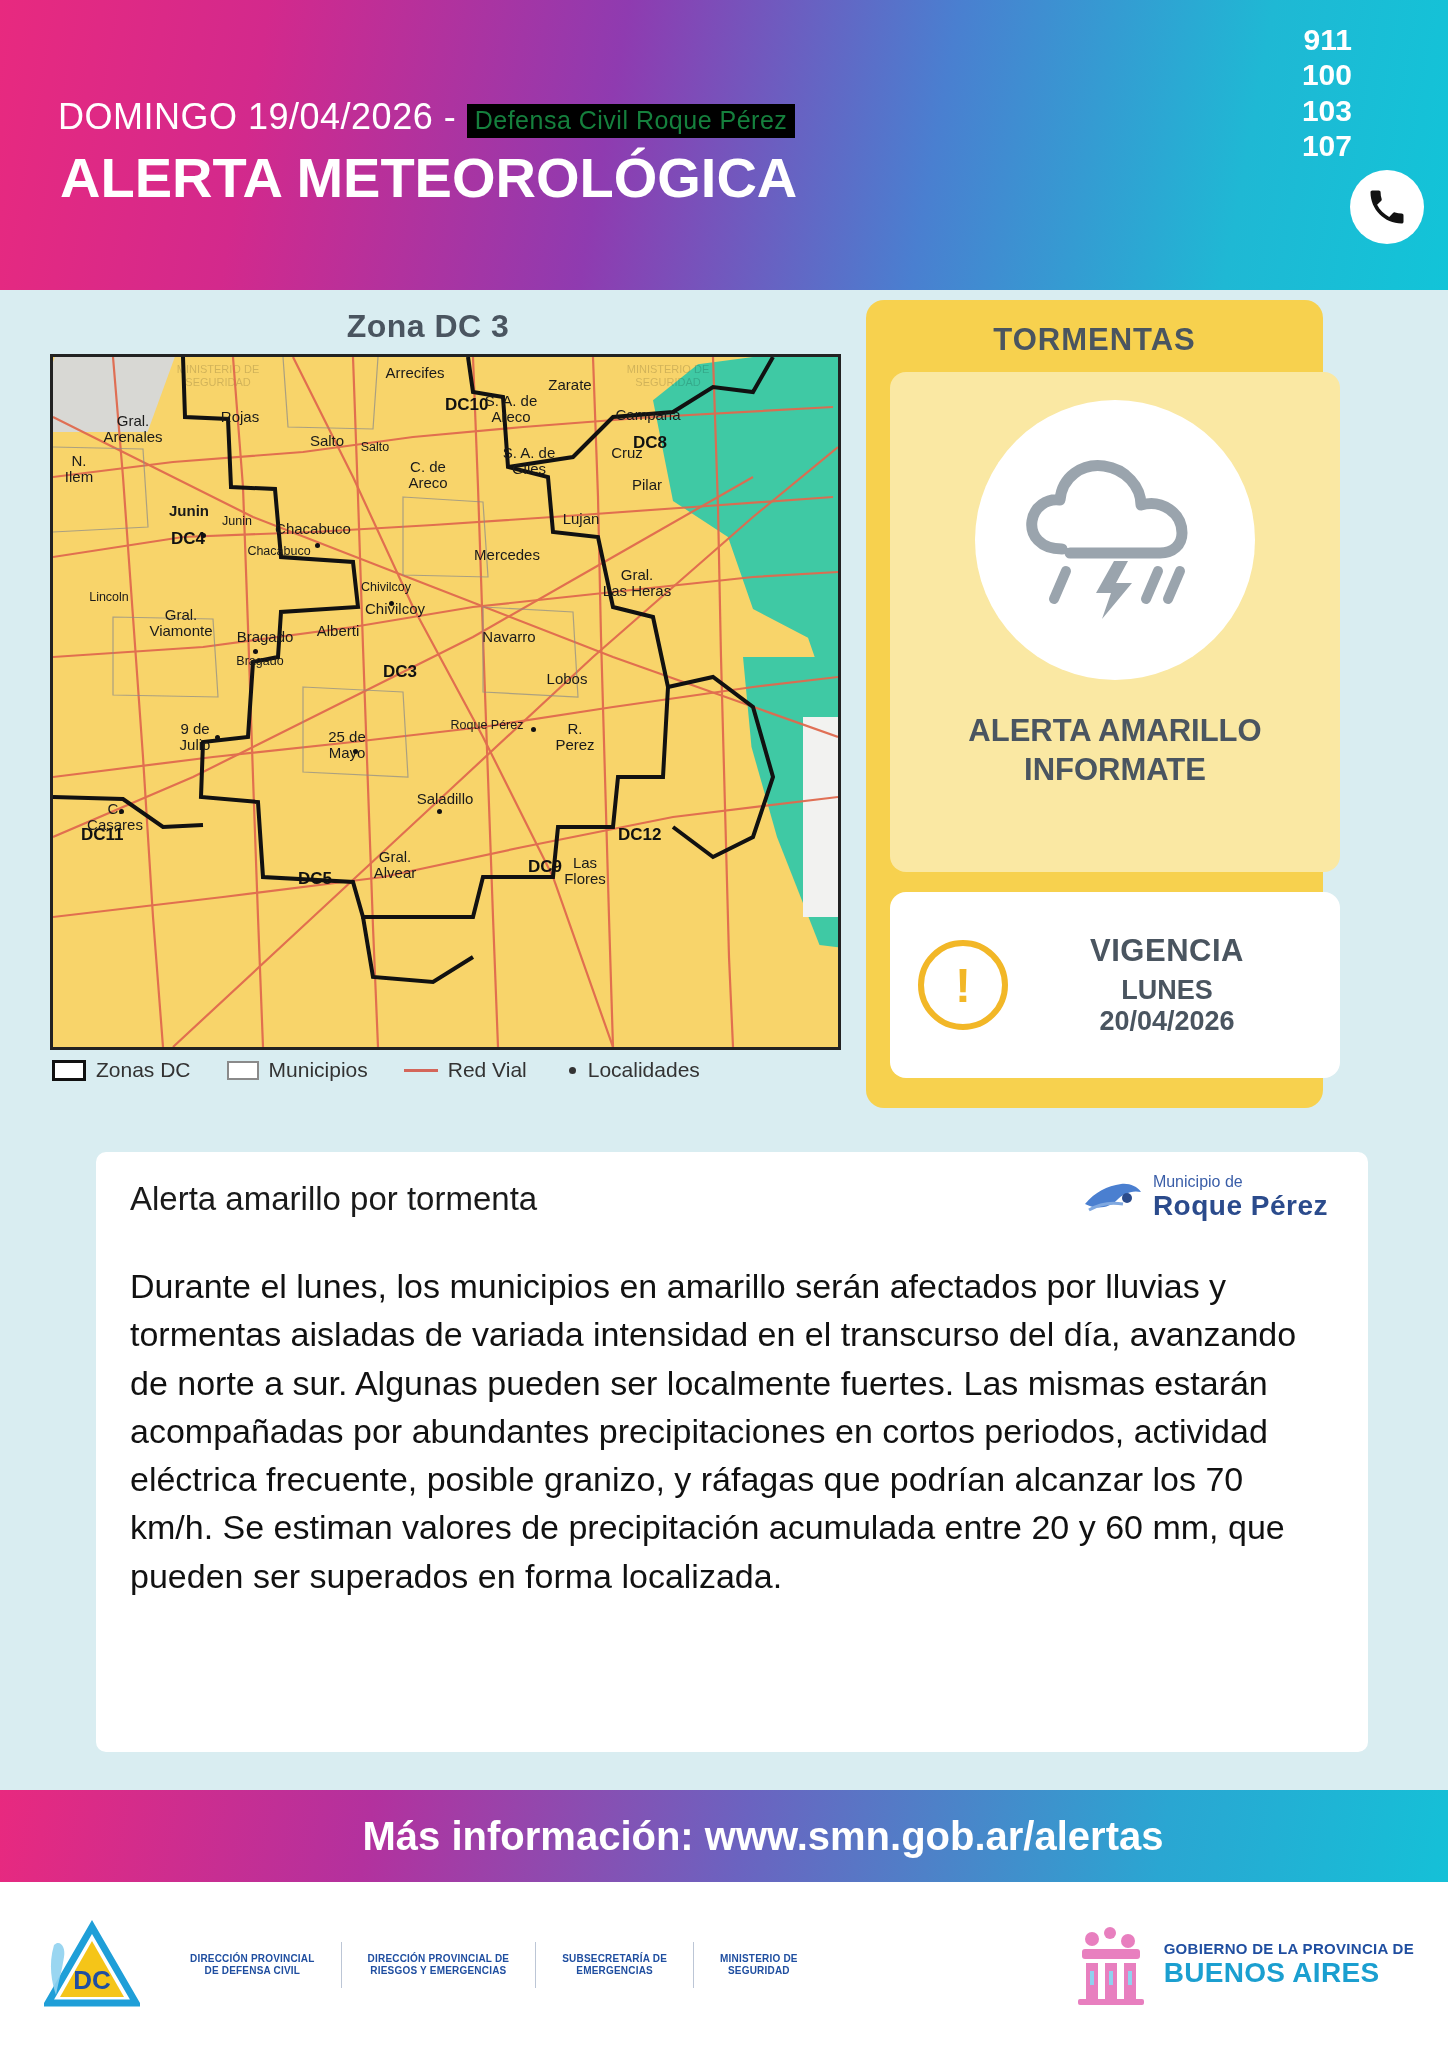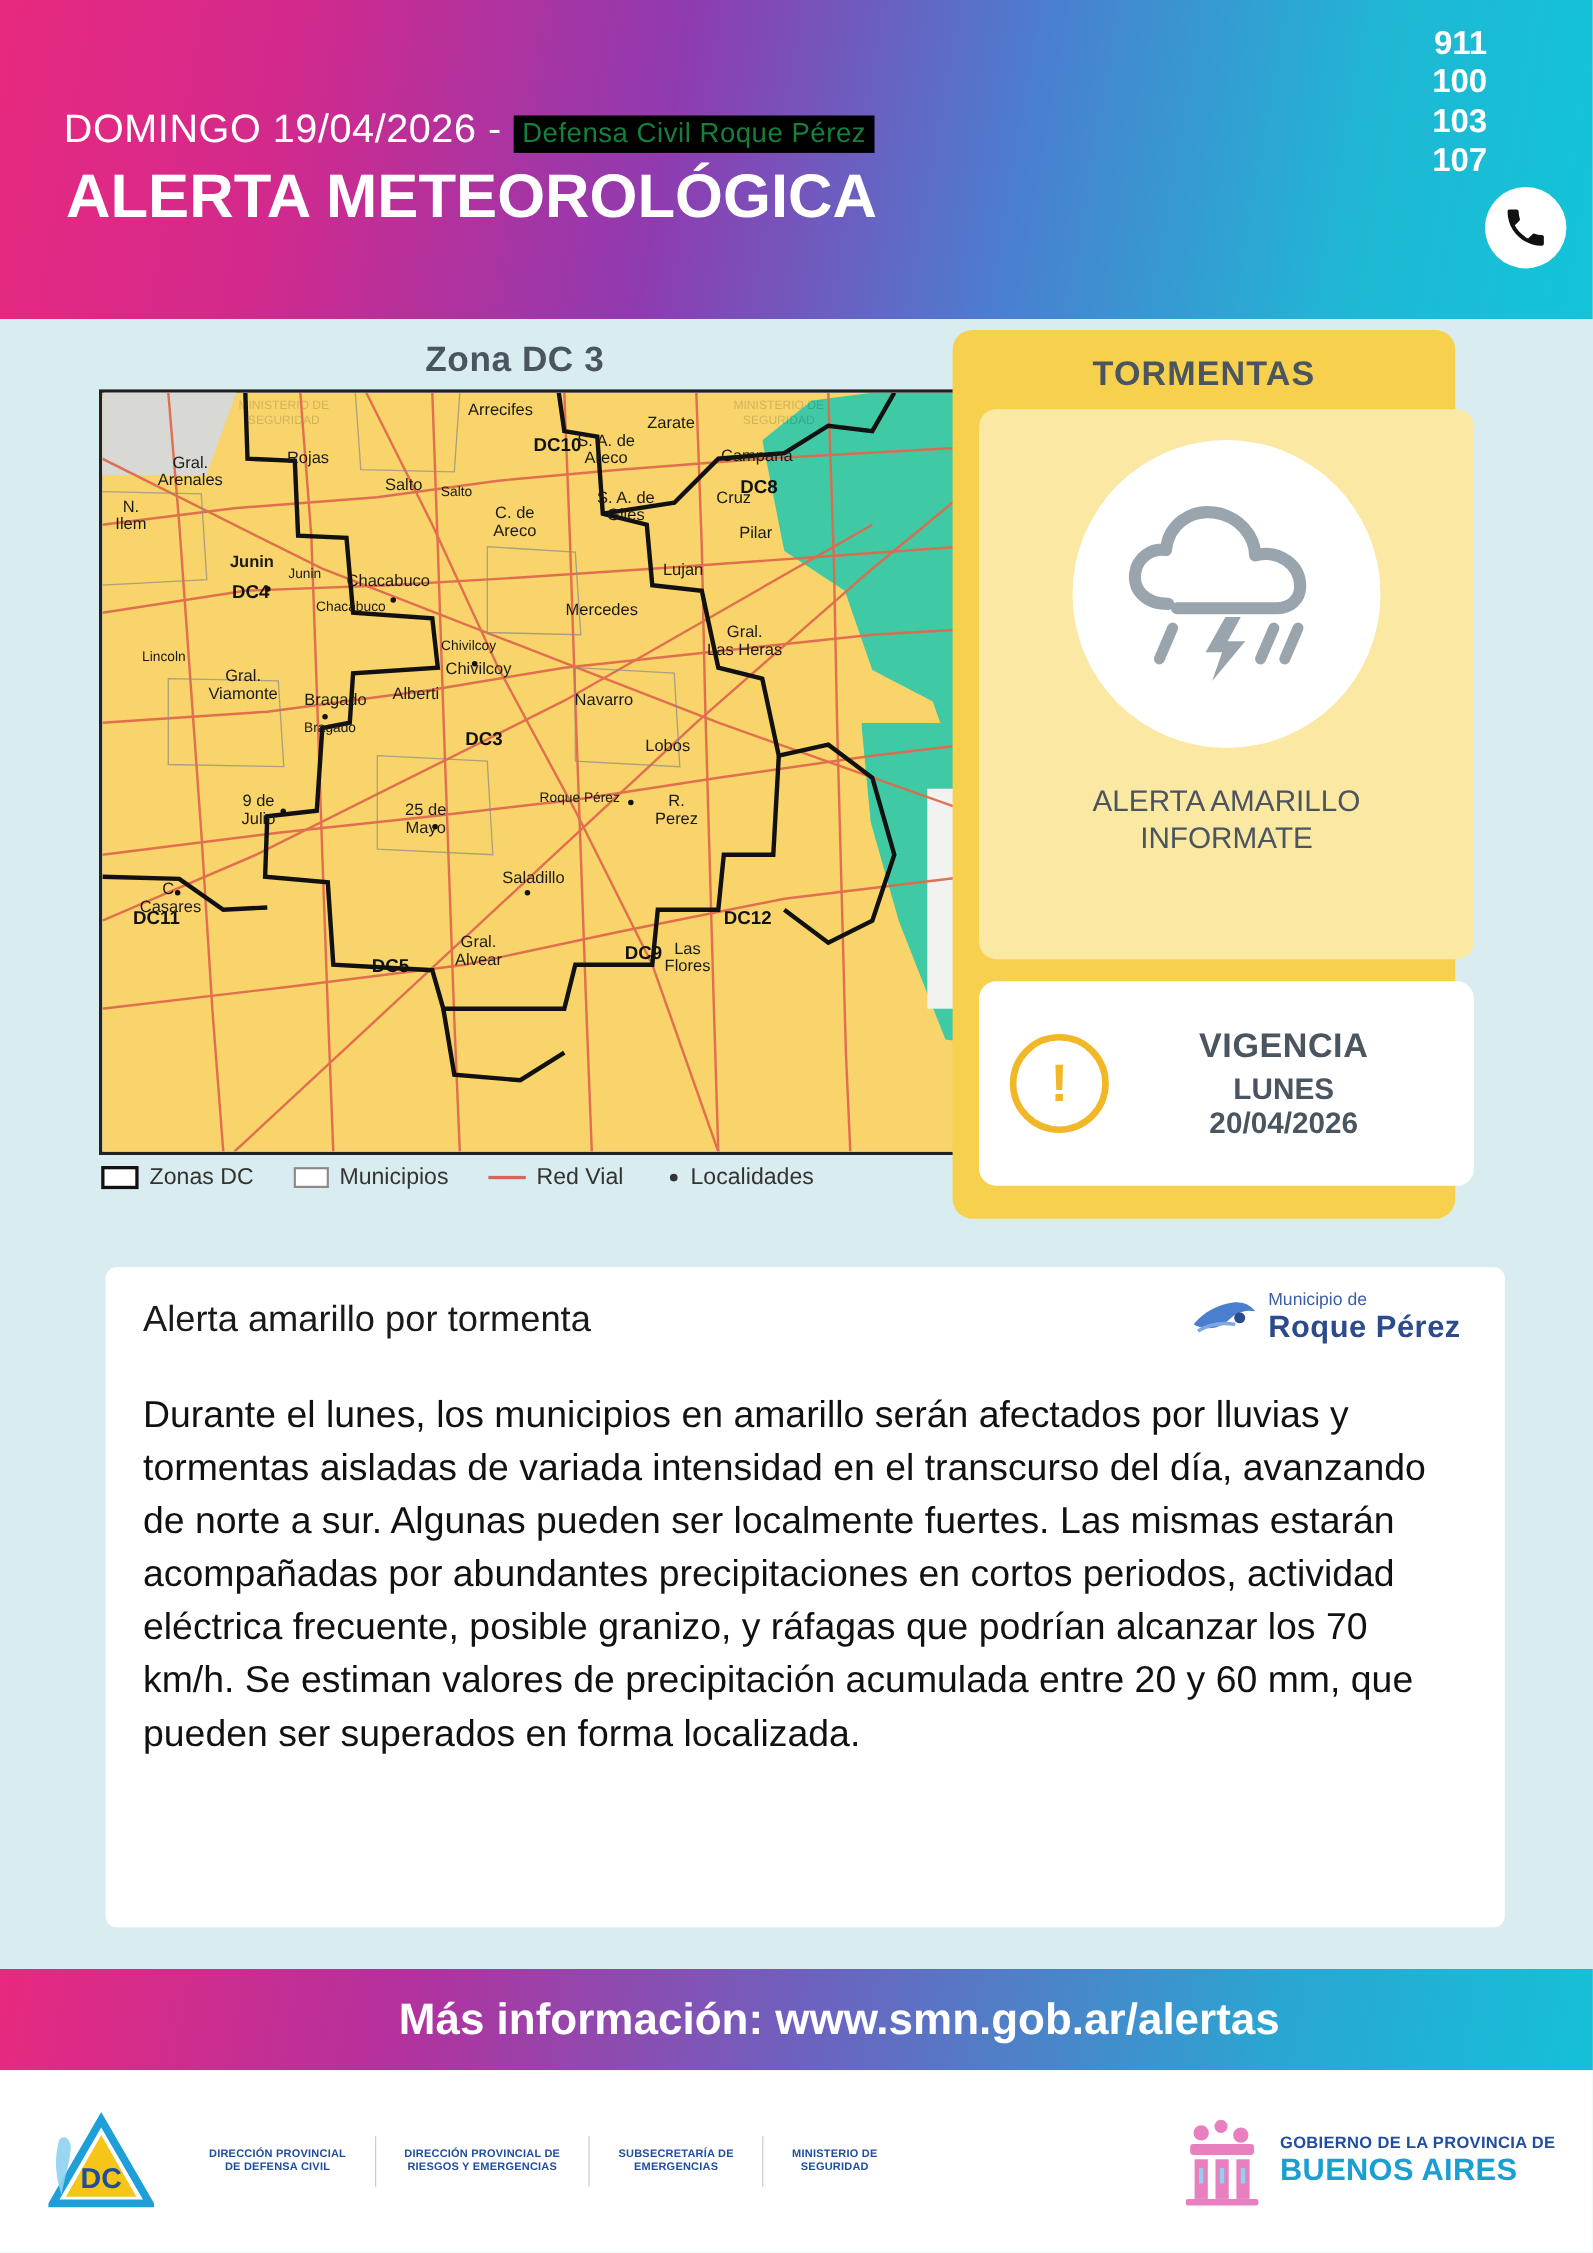--- a/index.html
+++ b/index.html
@@ -79,21 +79,20 @@
     background: #d9edf1;
   }
 
   
   .map-panel {
     position: absolute;
     left: 0px;
     top: 0px;
     width: 856px;
     height: 832px;
-    margin-left: 40px;
   }
   .map-title {
     text-align: center;
     font-size: 32px;
     font-weight: bold;
     color: #4a5560;
     margin-top: 18px;
     letter-spacing: 0.5px;
   }
   .map-frame {
@@ -243,22 +242,22 @@
     align-items: center;
     justify-content: center;
   }
   .alert-level {
     position: absolute;
     left: 0;
     top: 340px;
     width: 450px;
     text-align: center;
     color: #4a5560;
-    font-size: 27px;
-    font-weight: normal;
+    font-size: 31px;
+    font-weight: bold;
     line-height: 1.25;
   }
   .vigencia-box {
     position: absolute;
     left: 24px;
     top: 592px;
     width: 450px;
     height: 186px;
     background: #ffffff;
     border-radius: 16px;

